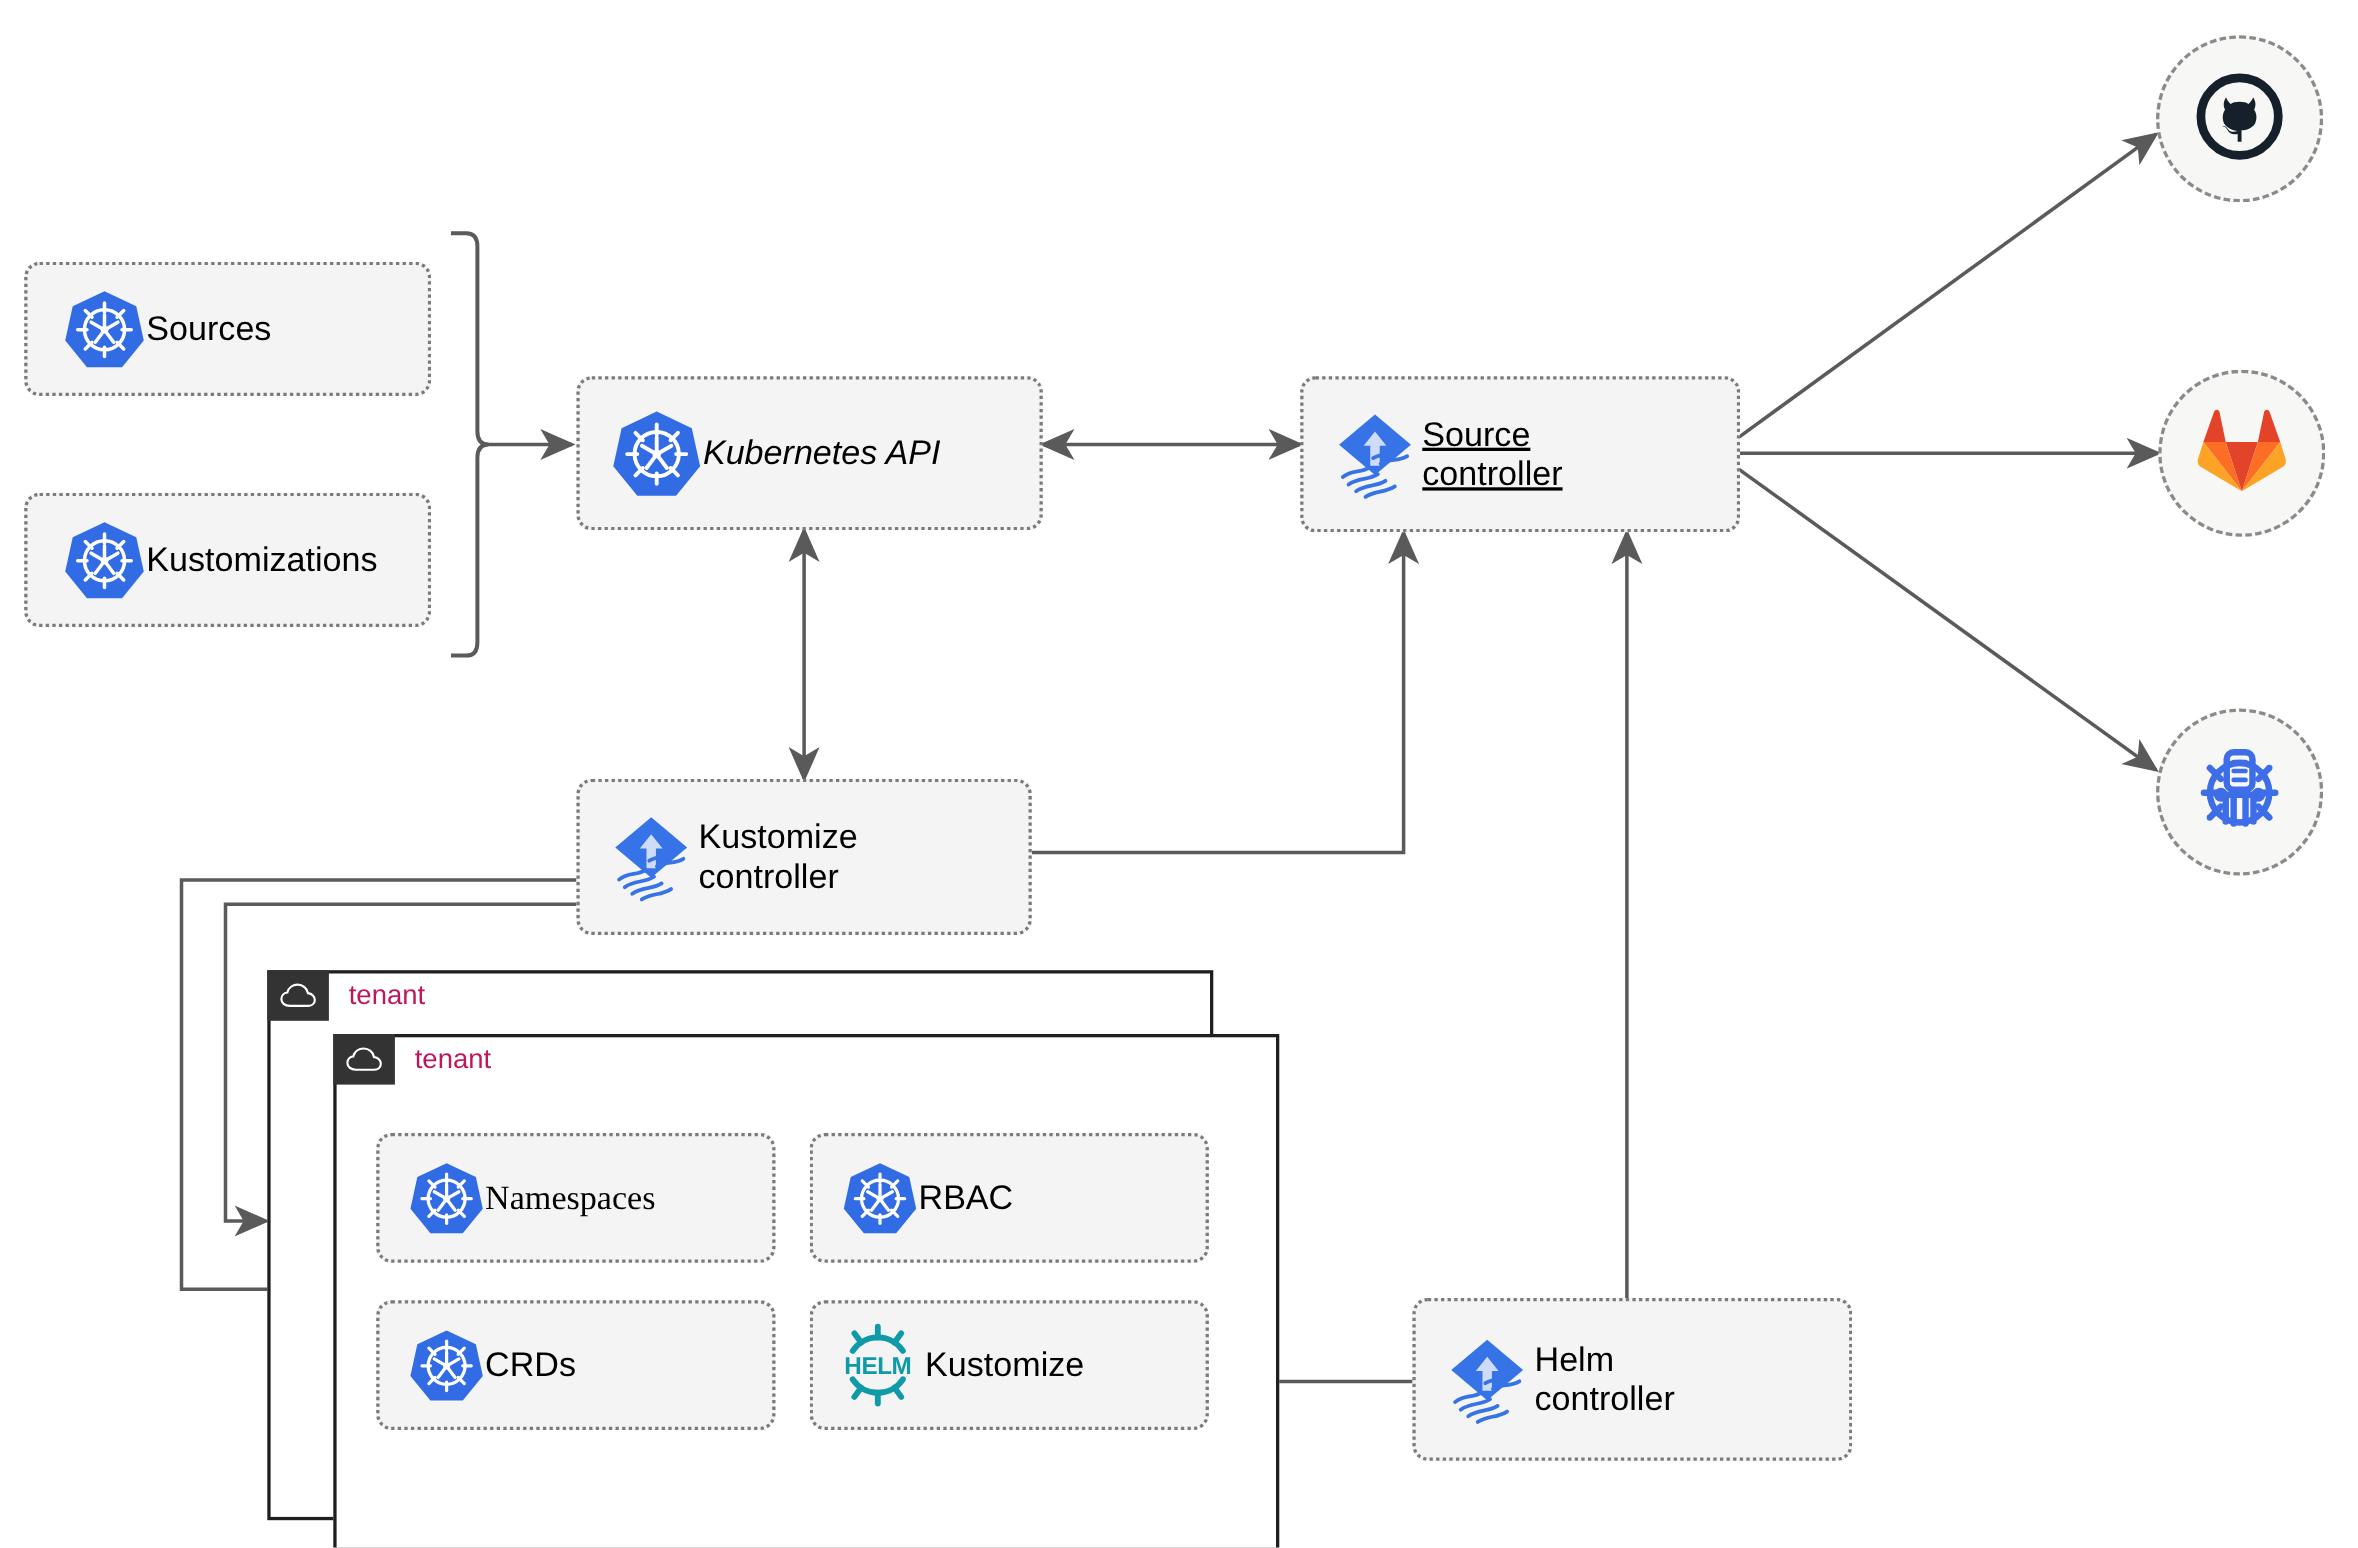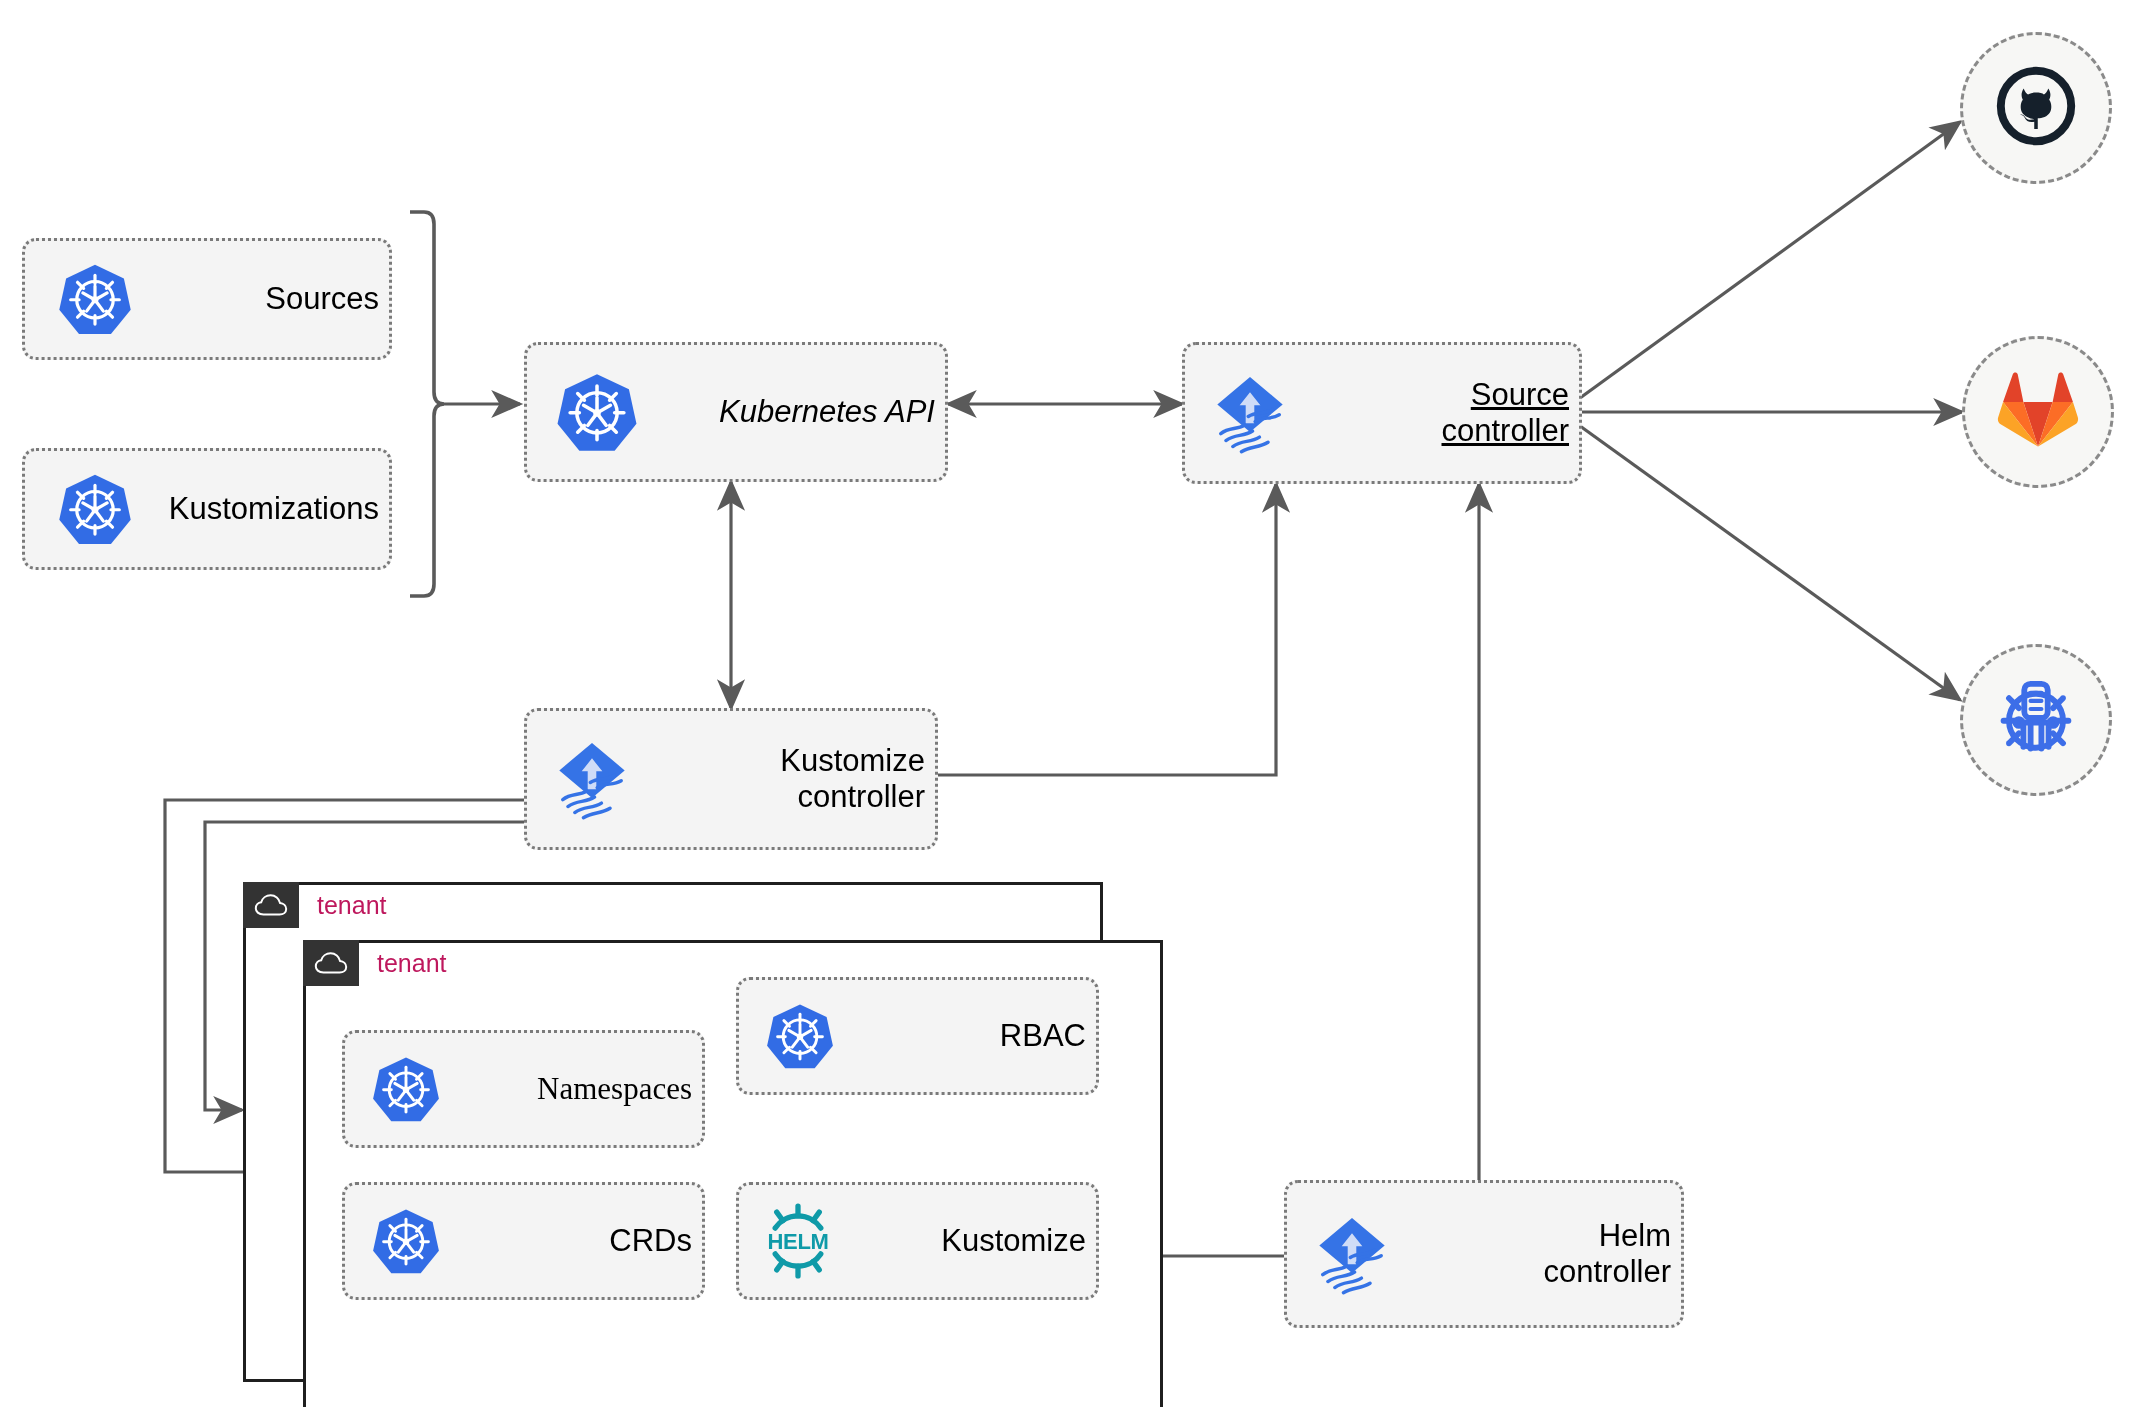--- a/index.html
+++ b/index.html
@@ -33,21 +33,21 @@
     z-index: 5;
   }
   .node .ico {
     flex: 0 0 auto;
     display: flex;
     align-items: center;
     justify-content: center;
   }
   .node .label {
     flex: 1 1 auto;
-    text-align: right;
+    text-align: left;
     color: #000000;
     font-size: 31px;
     line-height: 1.16;
     white-space: pre-line;
     padding-right: 10px;
   }
 
   
   .tenant-box {
     position: absolute;
@@ -315,21 +315,21 @@
           <line x1="66" y1="42" x2="52" y2="50"></line>
             <line x1="39" y1="66" x2="48" y2="54"></line>
           <line x1="61" y1="66" x2="52" y2="54"></line>
         </g>
         <circle cx="50" cy="51" r="4.6" fill="#ffffff"></circle>
       </svg>
     </span>
     <span class="label">Namespaces</span>
   </div>
 
-  <div class="node" style="left:736px; top:977px; width:363px; height:118px;">
+  <div class="node" style="left:736px; top:1030px; width:363px; height:118px;">
     <span class="ico">
       <svg width="70" height="70" viewBox="0 0 100 100" style="margin-left:26px" xmlns="http://www.w3.org/2000/svg">
         <polygon points="50,5 88,23 97,64 71,96 29,96 3,64 12,23" fill="#326ce5"></polygon>
         <g fill="none" stroke="#ffffff" stroke-width="4.2" stroke-linecap="round">
           <circle cx="50" cy="51" r="24"></circle>
           <line x1="50" y1="19" x2="50" y2="30"></line>
             <line x1="50" y1="72" x2="50" y2="83"></line>
           <line x1="18" y1="51" x2="29" y2="51"></line>
             <line x1="71" y1="51" x2="82" y2="51"></line>
           <line x1="27" y1="28" x2="35" y2="36"></line>

